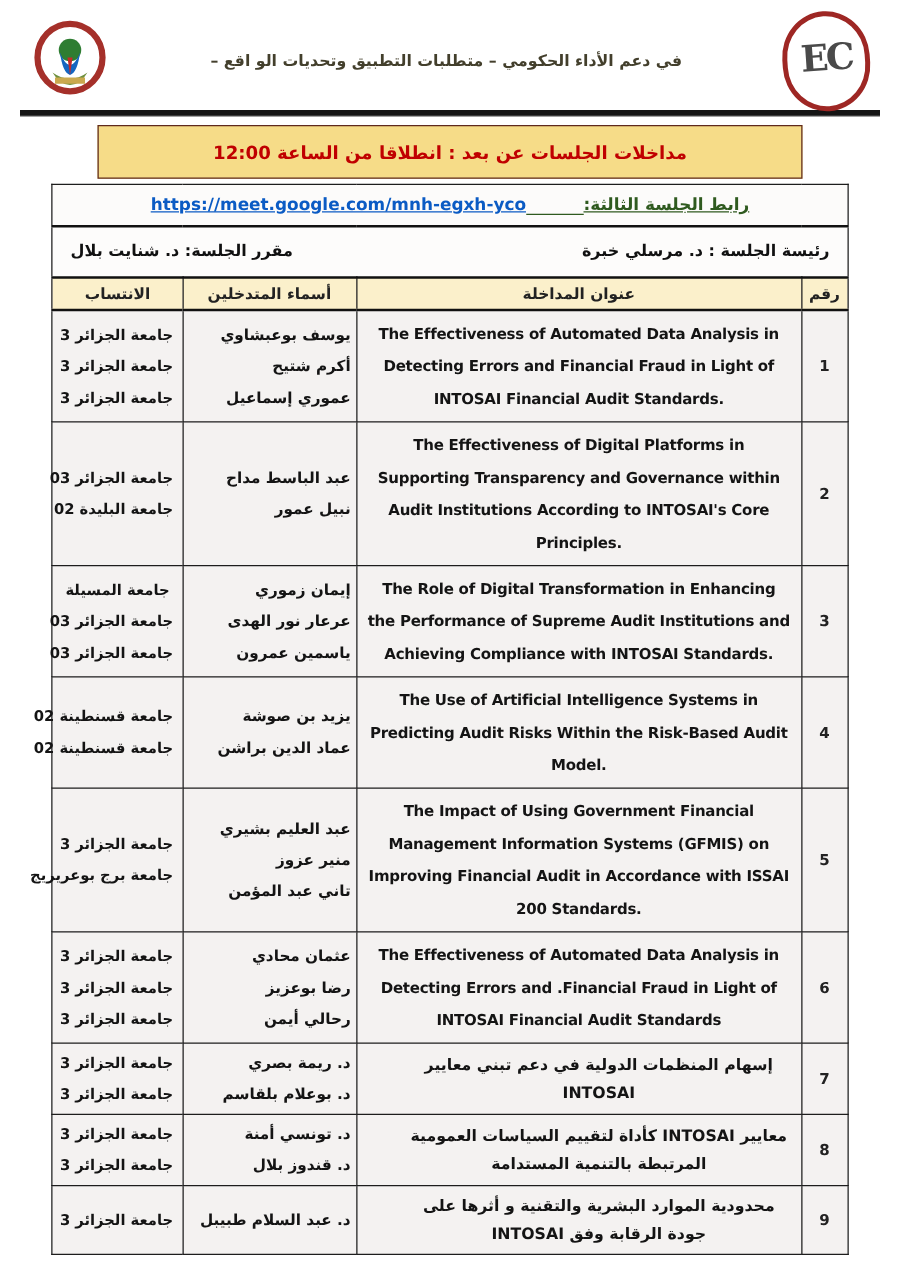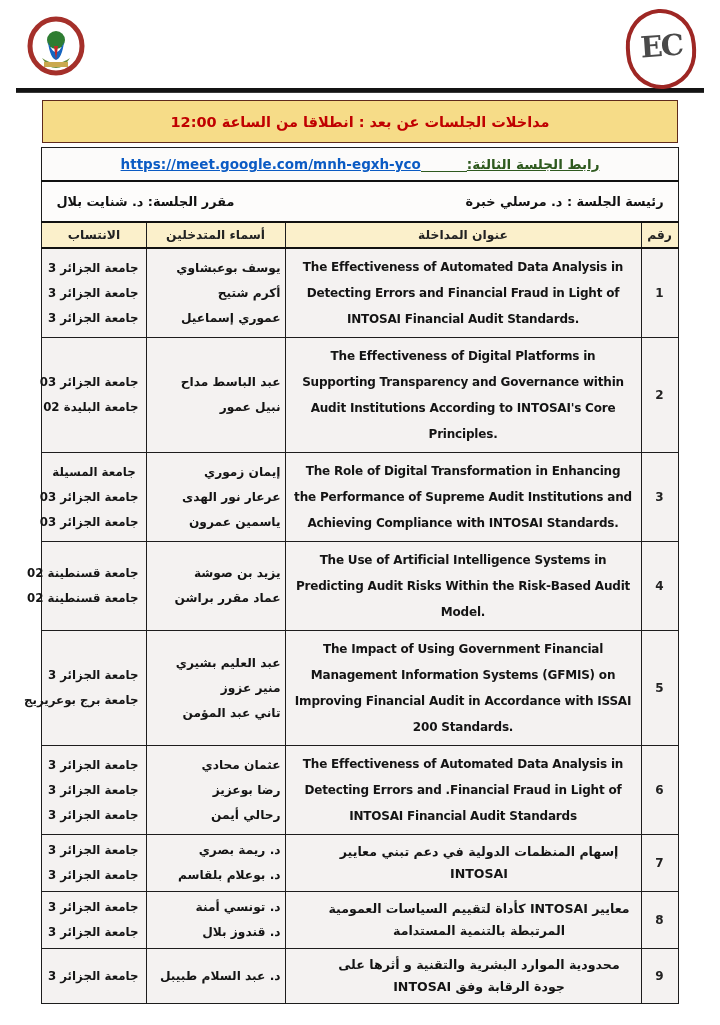--- a/index.html
+++ b/index.html
@@ -32,21 +32,21 @@
   .header-titles{flex:1 1 auto;text-align:center;padding:0 14px;}
   .title-line1{font-size:12.6px;font-weight:bold;line-height:22px;color:#433f2c;}
   .title-line1 .red-part{color:#bf4d27;}
   .title-line2{font-size:12.6px;font-weight:bold;line-height:22px;color:#433f2c;}
   .uni-logo{width:64px;height:66px;flex:0 0 auto;position:relative;}
 
   .rule{height:4px;background:#141414;margin:2px 16px 0 16px;border-bottom:1px solid #3a3a3a;}
 
   
   .banner{
-    width:636px;margin:7px auto 0 auto;box-sizing:border-box;
+    width:564px;margin:7px auto 0 auto;box-sizing:border-box;
     background:#f6dc88;border:1.5px solid #5f2a1d;
     padding:11px 6px;text-align:center;
   }
   .banner-text{color:#c00000;font-weight:bold;font-size:14.5px;}
 
   
   table.sched{
     width:636px;margin:4px auto 0 auto;
     border-collapse:collapse;table-layout:fixed;
   }
@@ -86,20 +86,21 @@
 </head>
 <body>
 
 <div class="page">
 
   <div class="doc-header">
     <div class="ec-logo">
       <span>EC</span>
     </div>
     <div class="header-titles">
+      <div class="title-line2">في دعم الأداء الحكومي  – متطلبات التطبيق وتحديات الو اقع –</div>
     </div>
     <div class="uni-logo">
       <svg width="64" height="66" viewBox="0 0 64 66">
         <ellipse cx="32" cy="30" rx="26" ry="27" fill="none" stroke="#a5302a" stroke-width="5"></ellipse>
         <circle cx="32" cy="24" r="9" fill="#2e7d32"></circle>
         <path d="M24 26 q8 20 16 0 q-2 16 -8 18 q-6 -2 -8 -18z" fill="#1565c0"></path>
         <path d="M30 30 l4 0 l-2 14z" fill="#c62828"></path>
         <path d="M18 42 q14 10 28 0 q-6 10 -14 10 q-8 0 -14 -10z" fill="#6d8f3c"></path>
         <path d="M20 46 h24 v5 h-24z" fill="#caa94e"></path>
       </svg>
@@ -182,21 +183,21 @@
             <div>جامعة المسيلة</div>
             <div>جامعة الجزائر 03</div>
             <div>جامعة الجزائر 03</div>
           </td>
         </tr>
         <tr>
           <td class="c-num">4</td>
           <td class="c-title en">The Use of Artificial Intelligence Systems in Predicting Audit Risks Within the Risk-Based Audit Model.</td>
           <td class="c-names">
             <div>يزيد بن صوشة</div>
-            <div>عماد مقرر براشن</div>
+            <div>عماد الدين براشن</div>
           </td>
           <td class="c-aff">
             <div>جامعة قسنطينة 02</div>
             <div>جامعة قسنطينة 02</div>
           </td>
         </tr>
         <tr>
           <td class="c-num">5</td>
           <td class="c-title en">The Impact of Using Government Financial Management Information Systems (GFMIS) on Improving Financial Audit in Accordance with ISSAI 200 Standards.</td>
           <td class="c-names">

